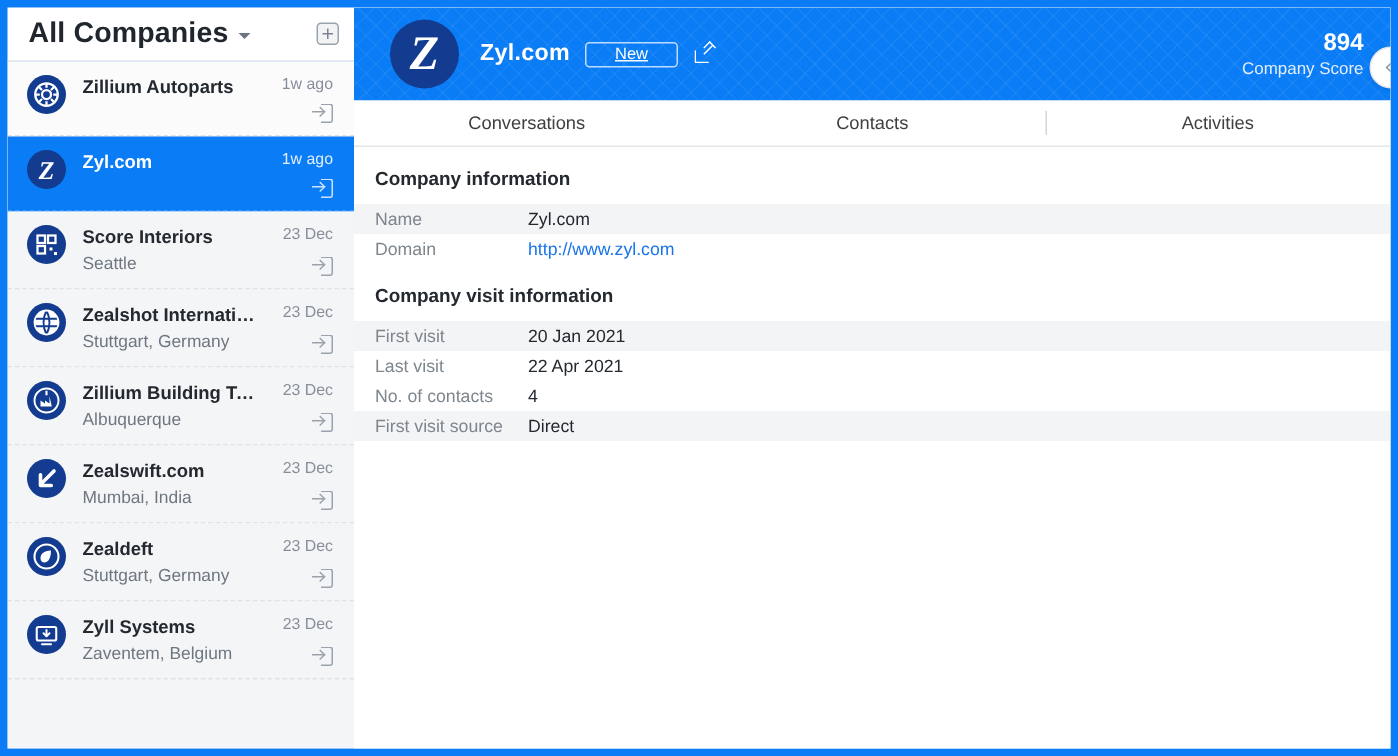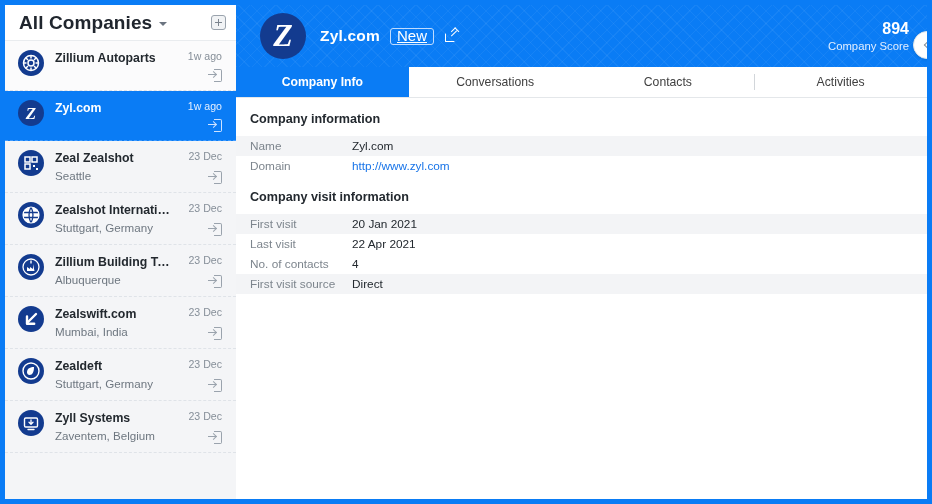--- a/index.html
+++ b/index.html
@@ -201,23 +201,23 @@
   }
   .hdr-title {
     color: #ffffff;
     font-size: 15.5px;
     font-weight: bold;
     letter-spacing: .2px;
   }
   .badge-new {
     border: 1px solid #bfdcff;
     color: #ffffff;
-    font-size: 15px;
+    font-size: 11px;
     border-radius: 3px;
-    padding: 1px 6px 2px;
+    padding: 1px 19px 2px;
     margin-left: 10px;
     line-height: 12px;
     text-decoration: underline;
   }
   .ext-link {
     width: 12px; height: 12px;
     margin-left: 11px;
     position: relative;
     display: inline-block;
   }
@@ -393,21 +393,21 @@
           <div class="sb-avatar">
             <svg width="26" height="26" viewBox="0 0 26 26">
               <rect x="7" y="7" width="5" height="5" stroke="#ffffff" fill="none" stroke-width="1.5"></rect>
               <rect x="14" y="7" width="5" height="5" stroke="#ffffff" fill="none" stroke-width="1.5"></rect>
               <rect x="7" y="14" width="5" height="5" stroke="#ffffff" fill="none" stroke-width="1.5"></rect>
               <rect x="15" y="15" width="2" height="2" fill="#ffffff"></rect>
               <rect x="18" y="18" width="2" height="2" fill="#ffffff"></rect>
             </svg>
           </div>
           <div class="sb-body">
-            <div class="sb-name">Zeal Zealshot</div>
+            <div class="sb-name">Score Interiors</div>
             <div class="sb-sub">Seattle</div>
           </div>
           <div class="sb-right">
             <div class="sb-time">23 Dec</div>
             <div class="login-icon">
               <span class="box"></span>
               <span class="arrow"></span>
             </div>
           </div>
         </div>
@@ -526,21 +526,20 @@
           <span class="a"></span>
         </span>
       <span class="hdr-spacer"></span>
       <div class="hdr-score">
         <div class="score-num">894</div>
         <div class="score-label">Company Score</div>
       </div>
     </div>
 
     <div class="tabbar" id="tabbar">
-        <div class="tab active">Company Info</div>
         <div class="tab">Conversations</div>
         <div class="tab">Contacts</div>
         <div class="tab sep">Activities</div>
       </div>
 
     <div class="content">
       <div class="section-title">Company information</div>
       <div class="kv-table" id="kv1">
           <div class="kv-row striped">
             <div class="kv-key">Name</div>

